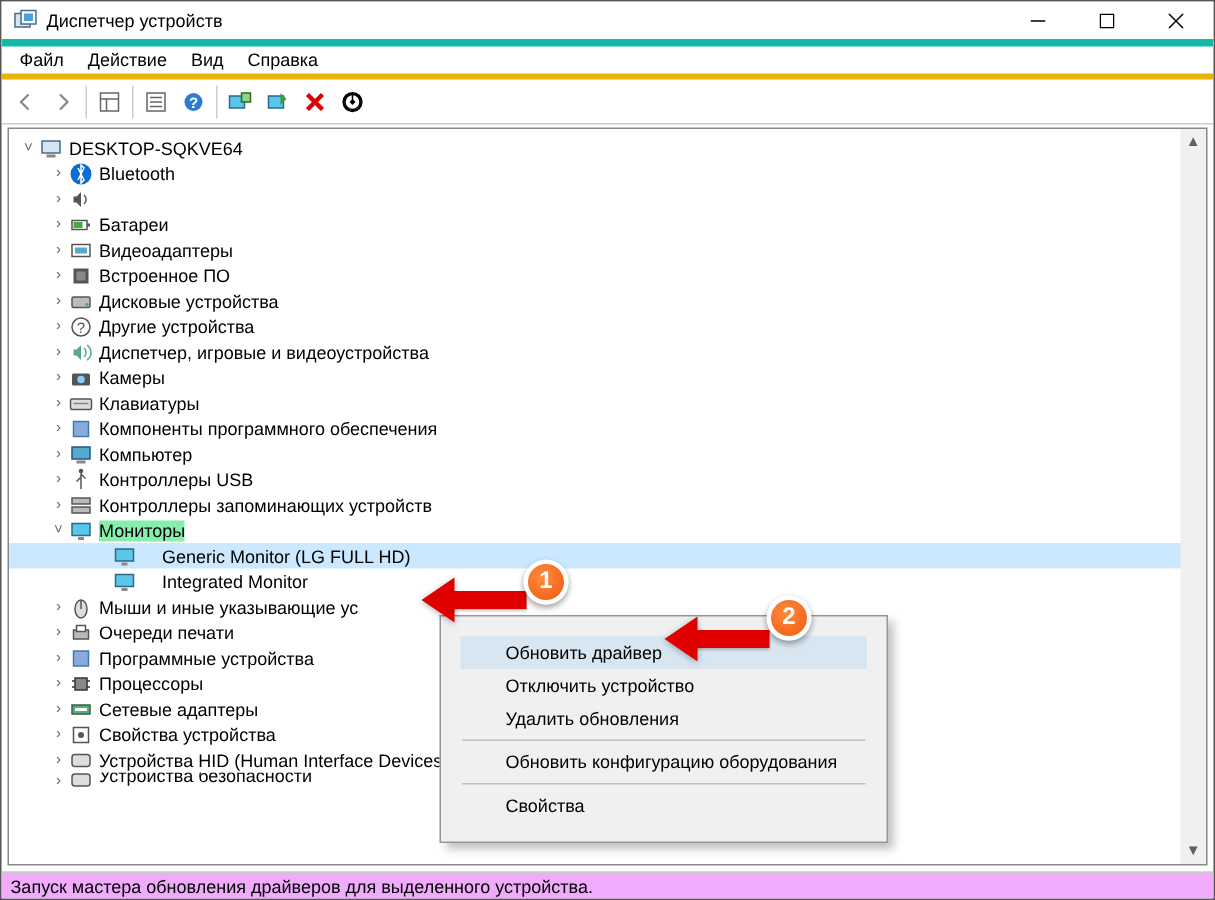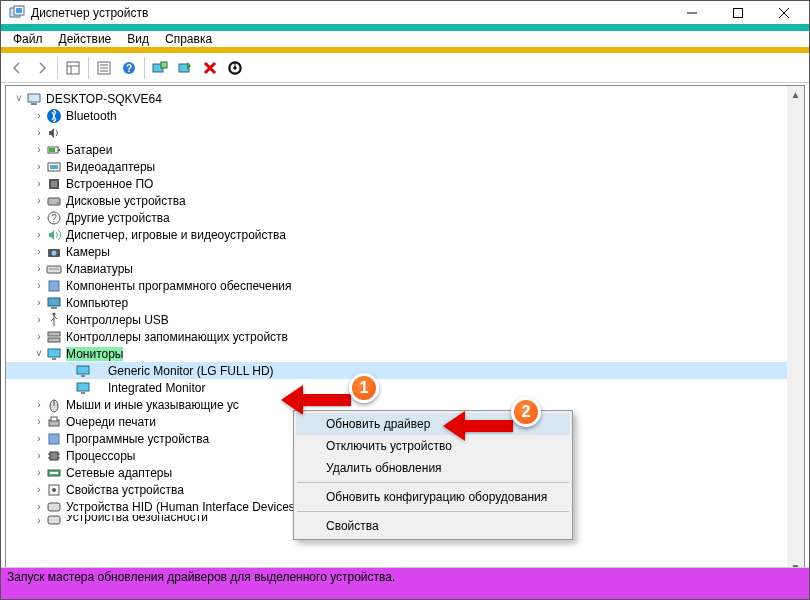--- a/index.html
+++ b/index.html
@@ -1,43 +1,43 @@
 <!DOCTYPE html>
 <html><head>
   <meta charset="utf-8">
   <style>
     * { box-sizing: border-box; margin: 0; padding: 0; }
     body { font-family: "Segoe UI", Tahoma, sans-serif; font-size: 12px; background: #fff; width: 810px; height: 600px; border: 1px solid #555; position: relative; overflow: hidden; }
-    .titlebar { height: 30px; display: flex; align-items: center; padding: 0 2px 0 8px; background: #fff; border-bottom: 7px solid #14b8a6; }
+    .titlebar { height: 30px; display: flex; align-items: center; padding: 0 2px 0 8px; background: #fff; border-bottom: 5px solid #14b8a6; }
     .titlebar-icon { width: 16px; height: 16px; margin-right: 6px; }
     .titlebar-text { flex: 1; font-size: 12px; }
     .win-btn { width: 46px; height: 30px; display: flex; align-items: center; justify-content: center; }
-    .menubar { height: 22px; display: flex; align-items: center; padding: 0 4px; border-bottom: 6px solid #eab308; }
+    .menubar { height: 22px; display: flex; align-items: center; padding: 0 4px; border-bottom: 4px solid #eab308; }
     .menu-item { padding: 2px 8px; }
     .toolbar { height: 30px; display: flex; align-items: center; padding: 0 4px; border-bottom: 1px solid #ccc; gap: 1px; }
     .toolbar-sep { width: 1px; height: 22px; background: #ccc; margin: 0 2px; }
     .tb-btn { width: 24px; height: 24px; display: flex; align-items: center; justify-content: center; border: 1px solid transparent; }
     .tree-area { position: absolute; top: 84px; left: 4px; right: 4px; bottom: 22px; border: 1px solid #888; background: #fff; overflow: hidden; }
     .scrollbar { position: absolute; right: 0; top: 0; bottom: 0; width: 17px; background: #f0f0f0; }
     .scrollbar-arrow { height: 17px; display: flex; align-items: center; justify-content: center; color: #606060; font-size: 10px; }
     .tree { padding: 4px 0; overflow: hidden; }
     .tree-row { height: 17px; display: flex; align-items: center; padding-left: 4px; white-space: nowrap; position: relative; }
     .tree-row .caret { width: 14px; text-align: center; color: #666; font-size: 10px; display: inline-block; }
     .tree-row .icon { width: 16px; height: 16px; margin-right: 4px; display: inline-flex; align-items: center; justify-content: center; }
     .lvl0 { padding-left: 6px; }
     .lvl1 { padding-left: 26px; }
     .lvl2 { padding-left: 56px; gap: 13px; }
     .lvl2 .caret { width: 0; }
     .highlighted { background: #86efac; }
-    .context-menu { position: absolute; background: #f0f0f0; border: 1px solid #979797; box-shadow: 4px 4px 6px rgba(0,0,0,0.25); min-width: 280px; padding: 2px; z-index: 10; }
+    .context-menu { position: absolute; background: #f0f0f0; border: 1px solid #979797; box-shadow: 4px 4px 6px rgba(0,0,0,0.25); min-width: 280px; padding: 13px; z-index: 10; }
     .ctx-item { padding: 4px 20px 4px 30px; position: relative; }
     .ctx-item.highlight { background: #d8e6f2; }
     .ctx-sep { height: 1px; background: #c0c0c0; margin: 3px 1px; }
     .ctx-item.bold { font-weight: normal; }
-    .statusbar { position: absolute; bottom: 0; left: 0; right: 0; height: 32px; padding: 2px 6px; background: #d946ef; border-top: 1px solid #ccc; font-size: 12px; }
+    .statusbar { position: absolute; bottom: 0; left: 0; right: 0; height: 18px; padding: 2px 6px; background: #f0abfc; border-top: 1px solid #ccc; font-size: 12px; }
     .badge { position: absolute; width: 30px; height: 30px; border-radius: 50%; background: radial-gradient(circle at 40% 35%, #ff8a3c, #ef5a10); border: 3px solid #fff; box-shadow: 0 2px 4px rgba(0,0,0,0.4); color: #fff; font-weight: bold; font-size: 16px; display: flex; align-items: center; justify-content: center; z-index: 20; }
     .arrow-red { position: absolute; z-index: 19; }
     .arrow-stem { position: absolute; background: #e00000; height: 12px; box-shadow: 0 1px 2px rgba(0,0,0,0.3); }
     .arrow-head { position: absolute; width: 0; height: 0; border-top: 15px solid transparent; border-bottom: 15px solid transparent; border-right: 22px solid #e00000; filter: drop-shadow(0 1px 2px rgba(0,0,0,0.3)); }
   </style>
 </head>
 <body>
 
 <div class="titlebar">
   <span class="titlebar-icon">

